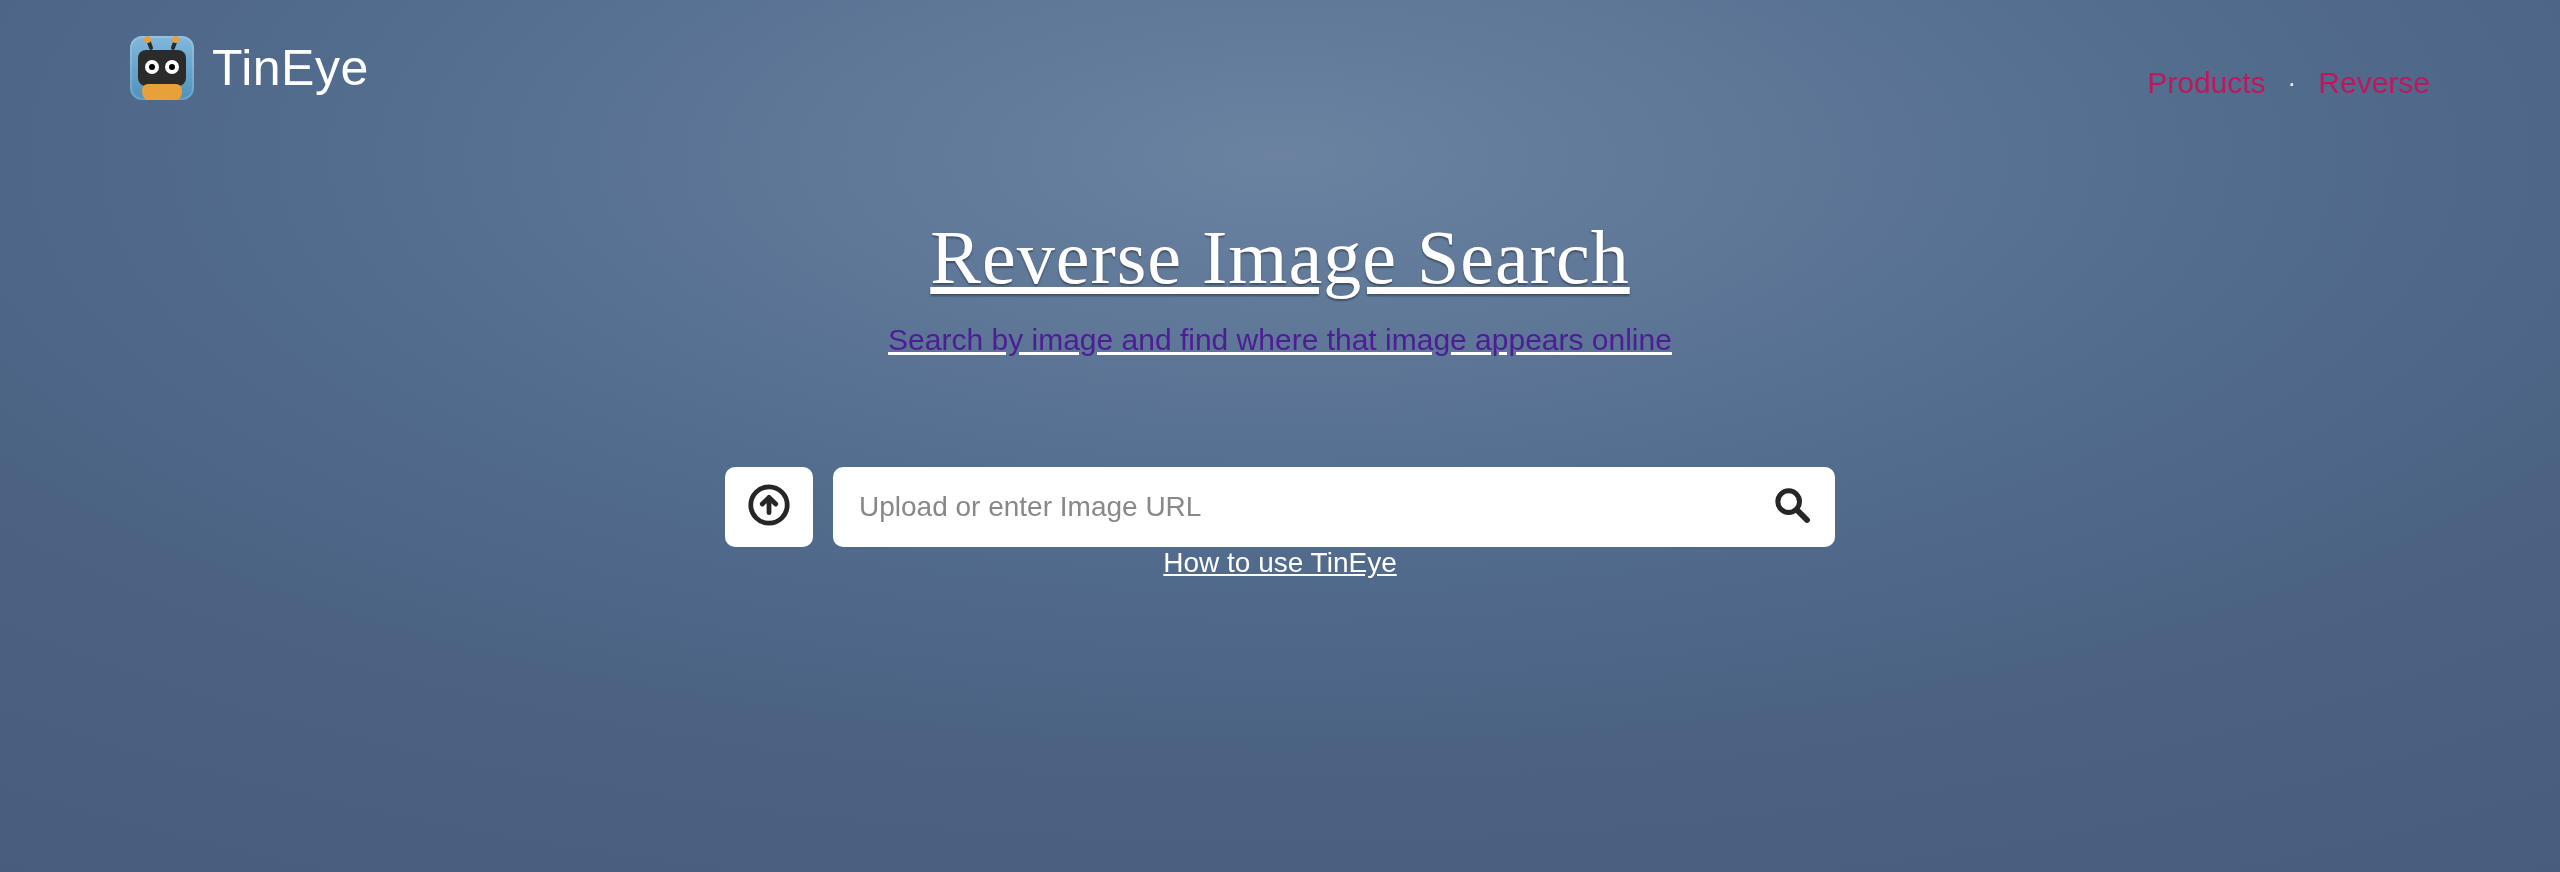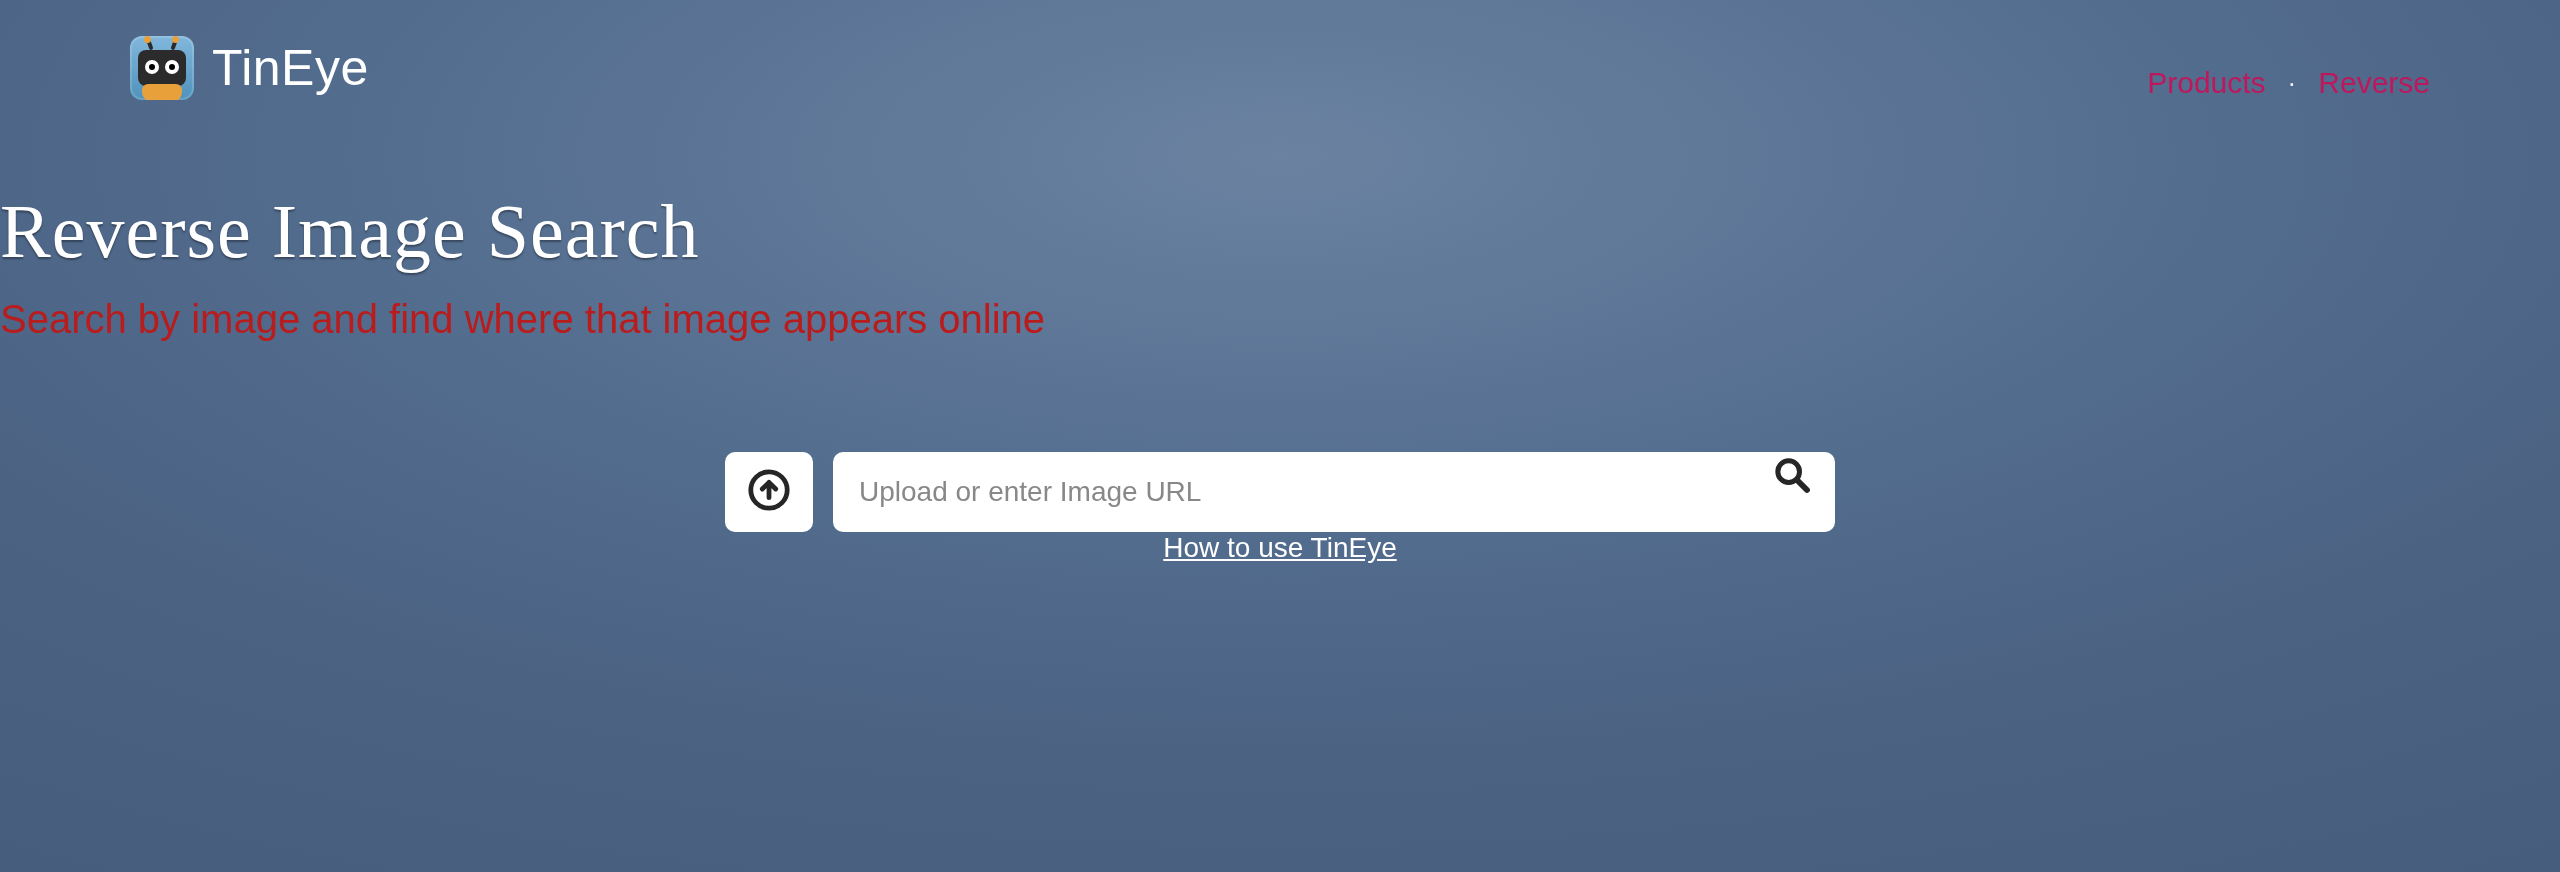--- a/index.html
+++ b/index.html
@@ -84,36 +84,37 @@
     gap: 20px;
     font-size: 30px;
     font-weight: 400;
     color: #ffffff;
   }
   .nav .dot { opacity: 0.9; font-size: 26px; line-height: 1; margin: 0 2px; }
   .nav a { color: #be185d; text-decoration: none; cursor: pointer; }
 
   
   .hero {
-    margin-top: 88px;
-    text-align: left;
+    margin-top: 114px;
+    text-align: center;
+    text-decoration: underline;
   }
   .hero h1 {
     font-family: Georgia, "Times New Roman", serif;
     font-size: 76px;
     font-weight: 400;
     letter-spacing: 1px;
     color: #ffffff;
     text-shadow: 0 2px 2px rgba(0,0,0,0.35);
   }
   .hero .sub {
     margin-top: 22px;
-    font-size: 40px;
-    font-weight: 400;
-    color: #b91c1c;
+    font-size: 30px;
+    font-weight: 400;
+    color: #4c1d95;
   }
 
   
   .search-row {
     margin: 110px auto 0 auto;
     width: 1110px;
     display: flex;
     align-items: stretch;
     gap: 20px;
     justify-content: center;
@@ -130,20 +131,21 @@
     flex-shrink: 0;
   }
   .upload-btn svg { width: 46px; height: 46px; }
 
   .search-box {
     flex: 1;
     height: 80px;
     background: #ffffff;
     border-radius: 10px;
     display: flex;
+    align-items: center;
     padding: 0 18px 0 26px;
   }
   .search-box input {
     flex: 1;
     border: none;
     outline: none;
     font-size: 28px;
     color: #333;
     background: transparent;
     height: 100%;

